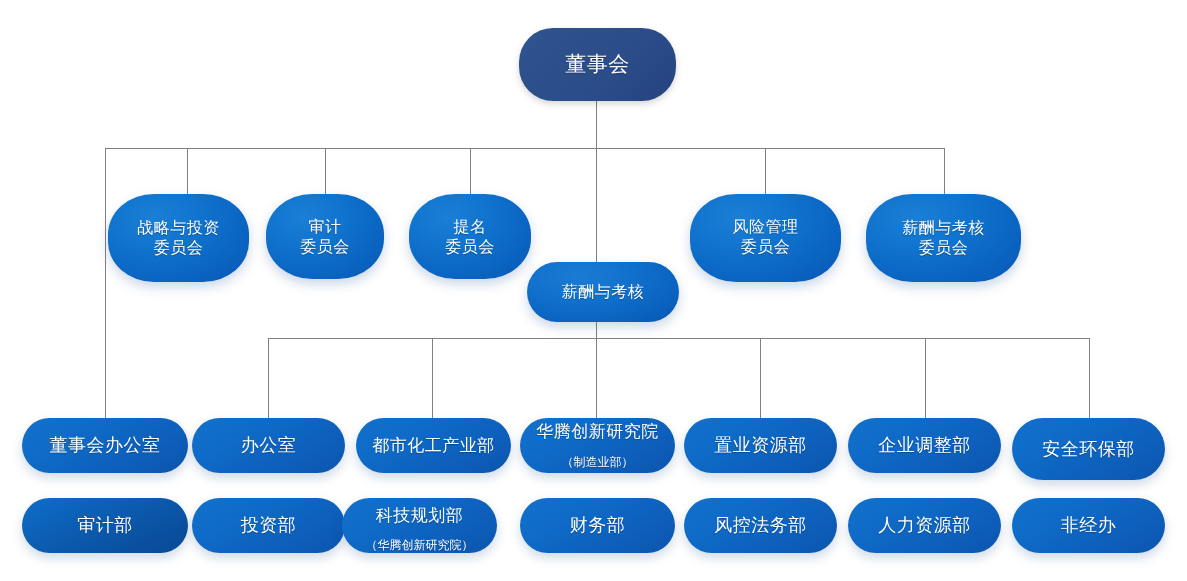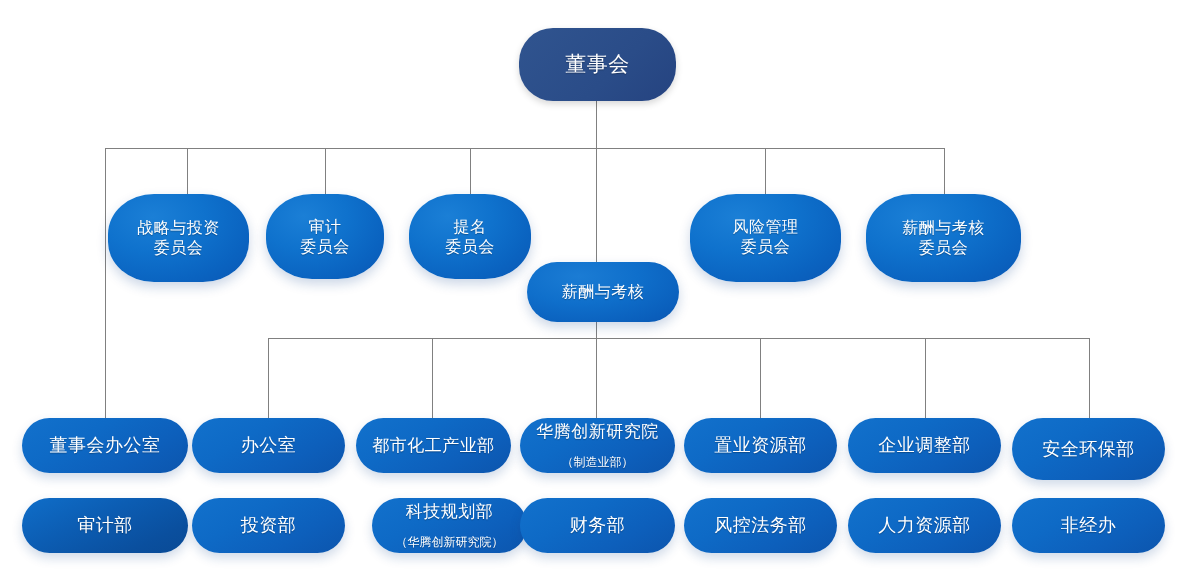--- a/index.html
+++ b/index.html
@@ -180,21 +180,21 @@
   </div>
 
   <div class="node dept deep fs-18" style="left:22px; top:498px; width:166px; height:55px;">
     <span class="node-label">审计部</span>
   </div>
 
   <div class="node dept fs-18" style="left:192px; top:498px; width:153px; height:55px;">
     <span class="node-label">投资部</span>
   </div>
 
-  <div class="node dept fs-17" style="left:372px; top:498px; width:155px; height:55px;">
+  <div class="node dept fs-17" style="left:342px; top:498px; width:155px; height:55px;justify-content:flex-end;">
     <span class="node-label">科技规划部</span>
     <span class="node-sub">（华腾创新研究院）</span>
   </div>
 
   <div class="node dept fs-18" style="left:520px; top:498px; width:155px; height:55px;">
     <span class="node-label">财务部</span>
   </div>
 
   <div class="node dept fs-18" style="left:684px; top:498px; width:153px; height:55px;">
     <span class="node-label">风控法务部</span>

